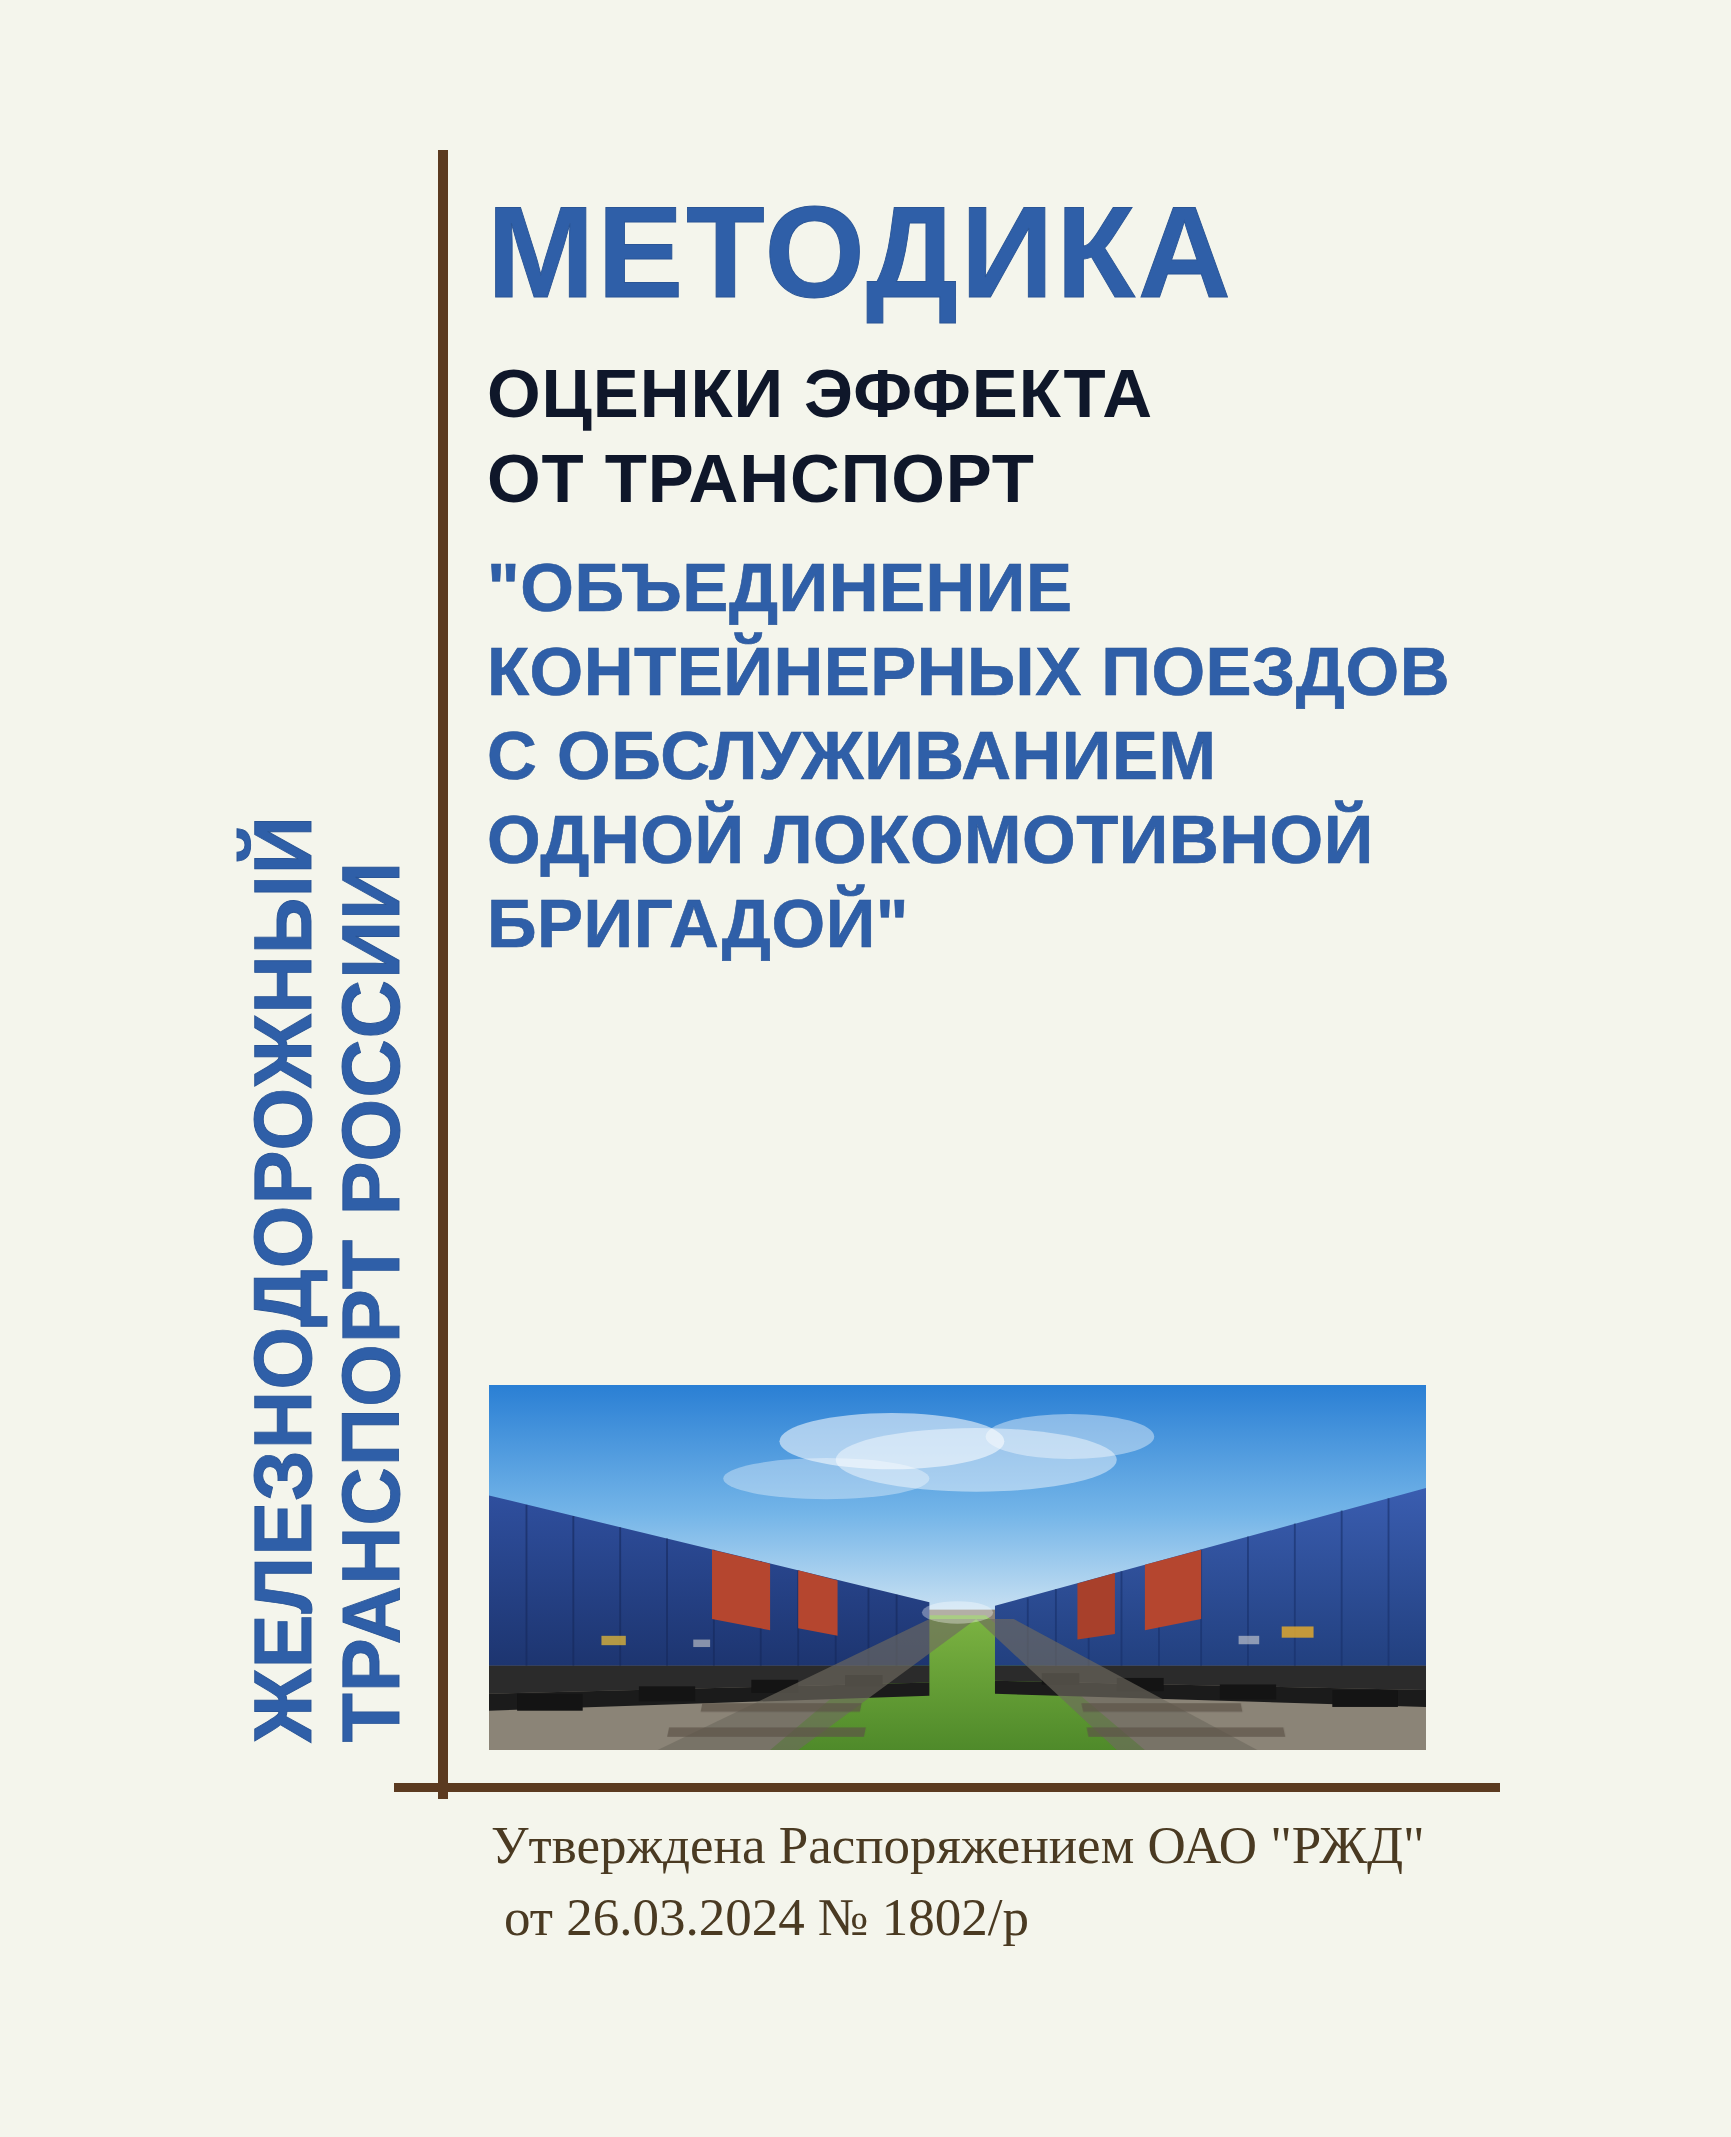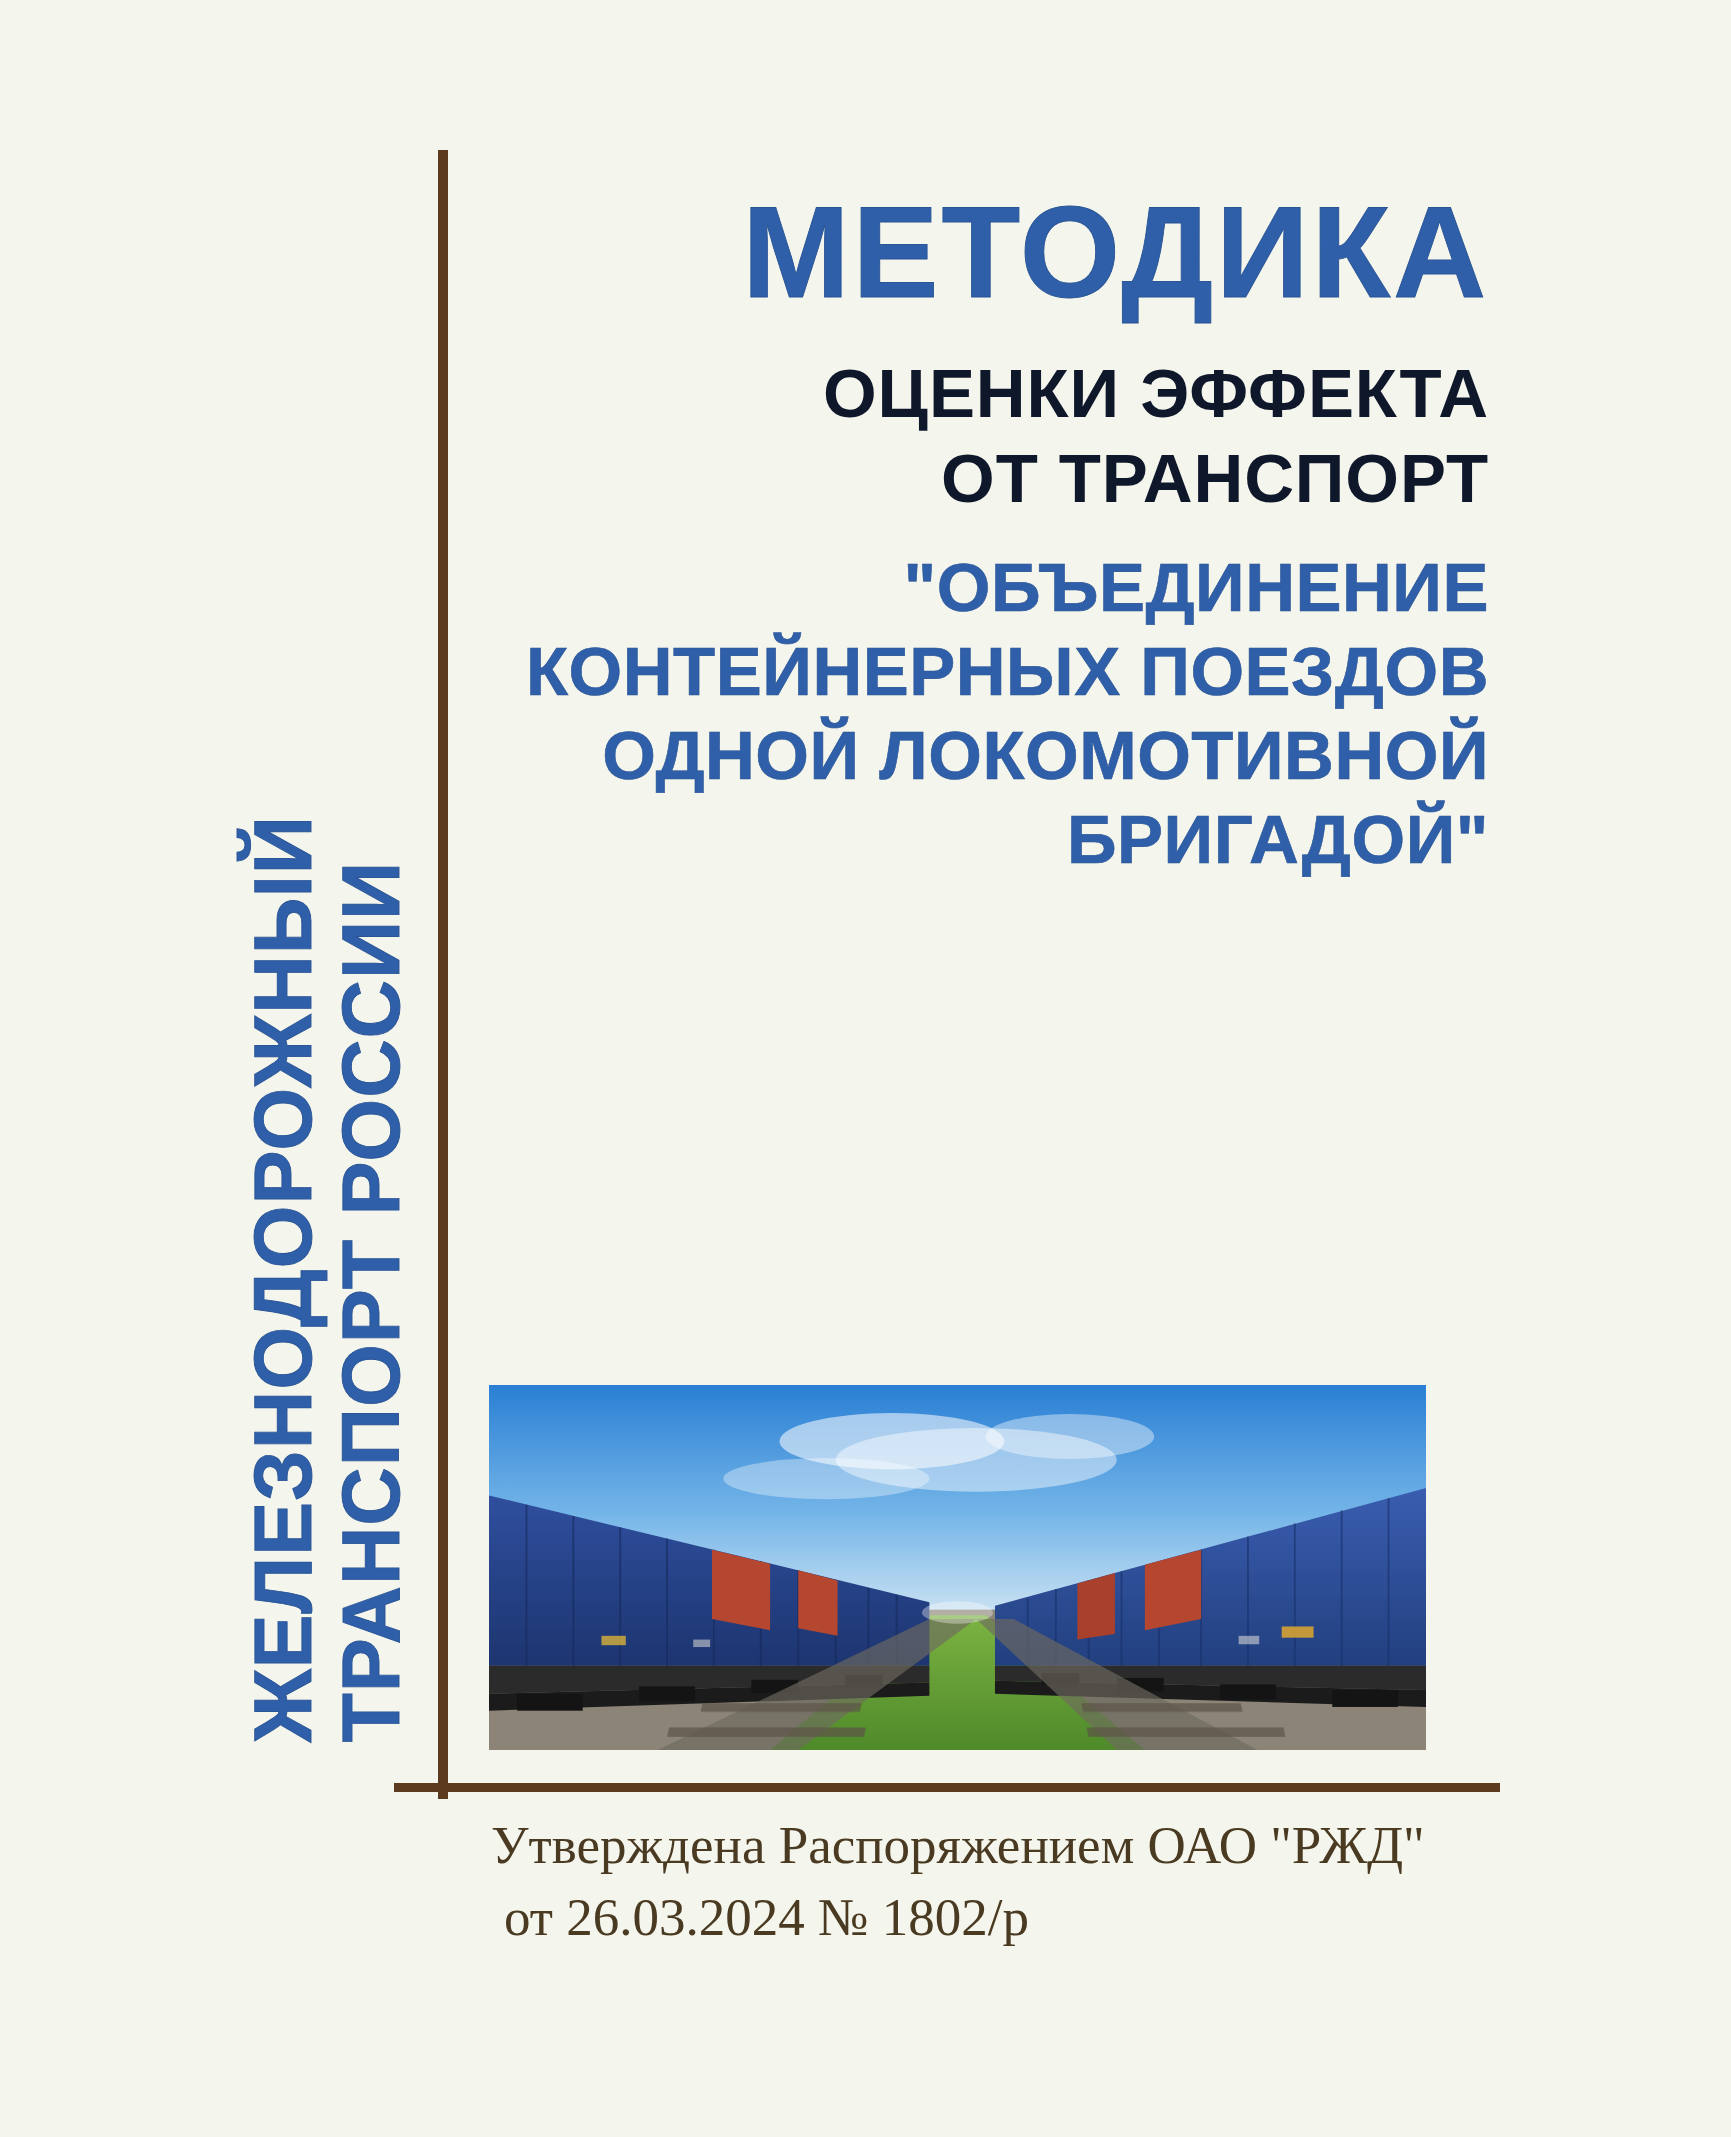--- a/index.html
+++ b/index.html
@@ -72,21 +72,20 @@
     height: 9.4px;
     background: #5b3a20;
   }
 
   
   .main {
     position: absolute;
     left: 487px;
     top: 187px;
     width: 1002px;
-    text-align: right;
   }
   .title-main {
     font-size: 129px;
     font-weight: bold;
     color: #2f5fa8;
     letter-spacing: 2.8px;
     line-height: 1.02;
     margin: 0 0 32px 0;
     -webkit-text-stroke: 0.9px #2a5596;
   }
@@ -161,20 +160,21 @@
     <h1 class="title-main">МЕТОДИКА</h1>
 
     <div>
       <p class="subtitle-line">ОЦЕНКИ ЭФФЕКТА</p>
       <p class="subtitle-line">ОТ ТРАНСПОРТ</p>
     </div>
 
     <div class="quoted-block">
       <p class="quoted-line">"ОБЪЕДИНЕНИЕ</p>
       <p class="quoted-line">КОНТЕЙНЕРНЫХ ПОЕЗДОВ</p>
+      <p class="quoted-line">С ОБСЛУЖИВАНИЕМ</p>
       <p class="quoted-line">ОДНОЙ ЛОКОМОТИВНОЙ</p>
       <p class="quoted-line">БРИГАДОЙ"</p>
     </div>
   </div>
 
   <div class="photo">
     <svg viewBox="0 0 1000 390" preserveAspectRatio="none" aria-hidden="true">
       <defs>
         <linearGradient id="sky" x1="0" y1="0" x2="0" y2="1">
           <stop offset="0%" stop-color="#2a7fd4"></stop>

